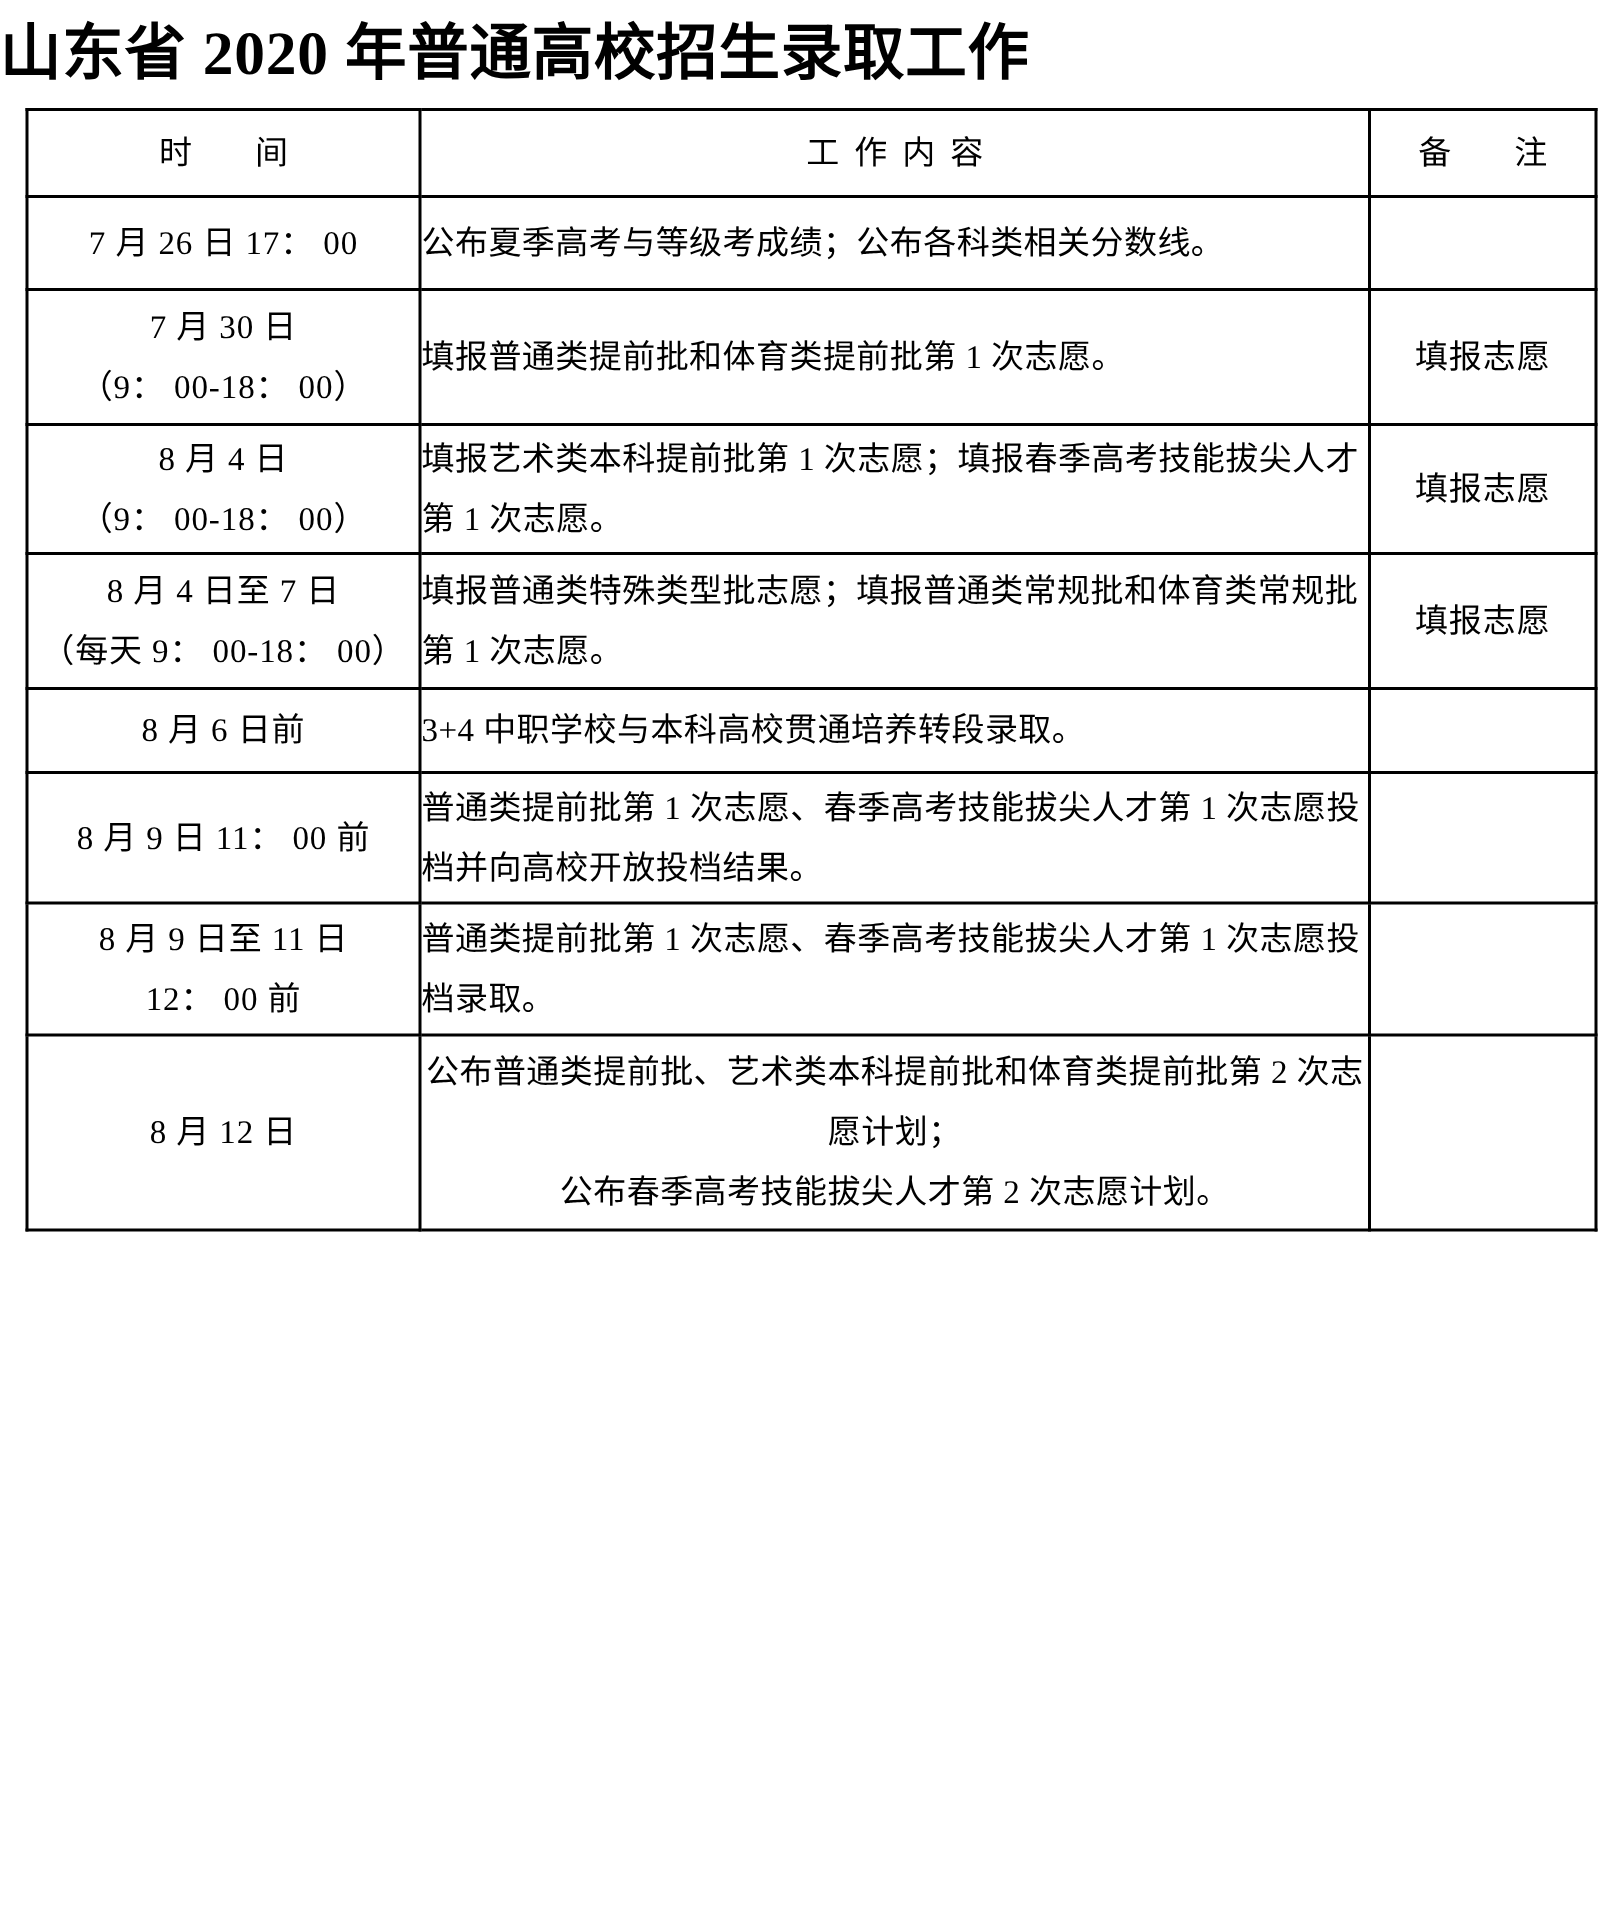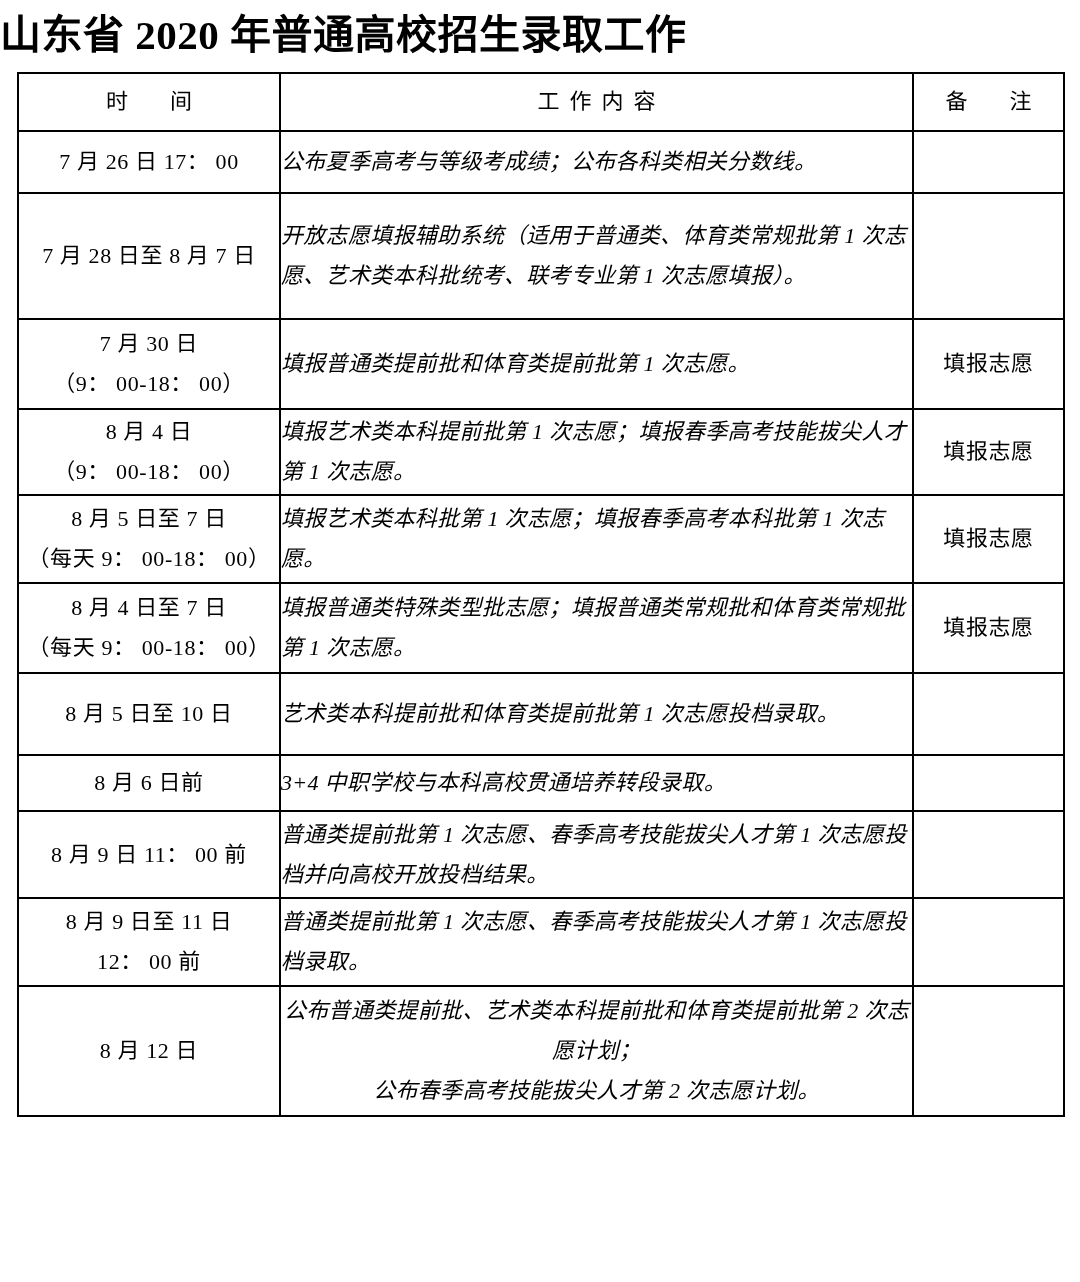--- a/index.html
+++ b/index.html
@@ -77,21 +77,20 @@
     text-align: center;
     padding: 10px 6px;
     letter-spacing: 0.6px;
     white-space: pre-line;
   }
   td.content {
     text-align: left;
     padding: 12px 14px 12px 16px;
     letter-spacing: 0.3px;
     white-space: pre-line;
-    font-style: italic;
   }
   td.remark {
     text-align: center;
     padding: 8px 4px;
     letter-spacing: 0.6px;
   }
 
   
   tr.r1  td { height: 60px; }
   tr.r2  td { height: 124px; }
@@ -128,53 +127,37 @@
           <th class="hd">工作内容</th>
           <th class="hd">备　注</th>
         </tr>
       </thead>
       <tbody>
         <tr class="r1">
           <td class="time">7 月 26 日 17： 00</td>
           <td class="content">公布夏季高考与等级考成绩；公布各科类相关分数线。</td>
           <td class="remark"></td>
         </tr>
-        <tr class="r2">
-          <td class="time">7 月 28 日至 8 月 7 日</td>
-          <td class="content">开放志愿填报辅助系统（适用于普通类、体育类常规批第 1 次志愿、艺术类本科批统考、联考专业第 1 次志愿填报）。</td>
-          <td class="remark"></td>
-        </tr>
         <tr class="r3">
           <td class="time">7 月 30 日
 （9： 00-18： 00）</td>
           <td class="content">填报普通类提前批和体育类提前批第 1 次志愿。</td>
           <td class="remark">填报志愿</td>
         </tr>
         <tr class="r5">
           <td class="time">8 月 4 日
 （9： 00-18： 00）</td>
           <td class="content">填报艺术类本科提前批第 1 次志愿；填报春季高考技能拔尖人才第 1 次志愿。</td>
           <td class="remark">填报志愿</td>
         </tr>
-        <tr class="r6">
-          <td class="time">8 月 5 日至 7 日
-（每天 9： 00-18： 00）</td>
-          <td class="content">填报艺术类本科批第 1 次志愿；填报春季高考本科批第 1 次志愿。</td>
-          <td class="remark">填报志愿</td>
-        </tr>
         <tr class="r7">
           <td class="time">8 月 4 日至 7 日
 （每天 9： 00-18： 00）</td>
           <td class="content">填报普通类特殊类型批志愿；填报普通类常规批和体育类常规批第 1 次志愿。</td>
           <td class="remark">填报志愿</td>
-        </tr>
-        <tr class="r8">
-          <td class="time">8 月 5 日至 10 日</td>
-          <td class="content">艺术类本科提前批和体育类提前批第 1 次志愿投档录取。</td>
-          <td class="remark"></td>
         </tr>
         <tr class="r9">
           <td class="time">8 月 6 日前</td>
           <td class="content">3+4 中职学校与本科高校贯通培养转段录取。</td>
           <td class="remark"></td>
         </tr>
         <tr class="r10">
           <td class="time">8 月 9 日 11： 00 前</td>
           <td class="content">普通类提前批第 1 次志愿、春季高考技能拔尖人才第 1 次志愿投档并向高校开放投档结果。</td>
           <td class="remark"></td>

